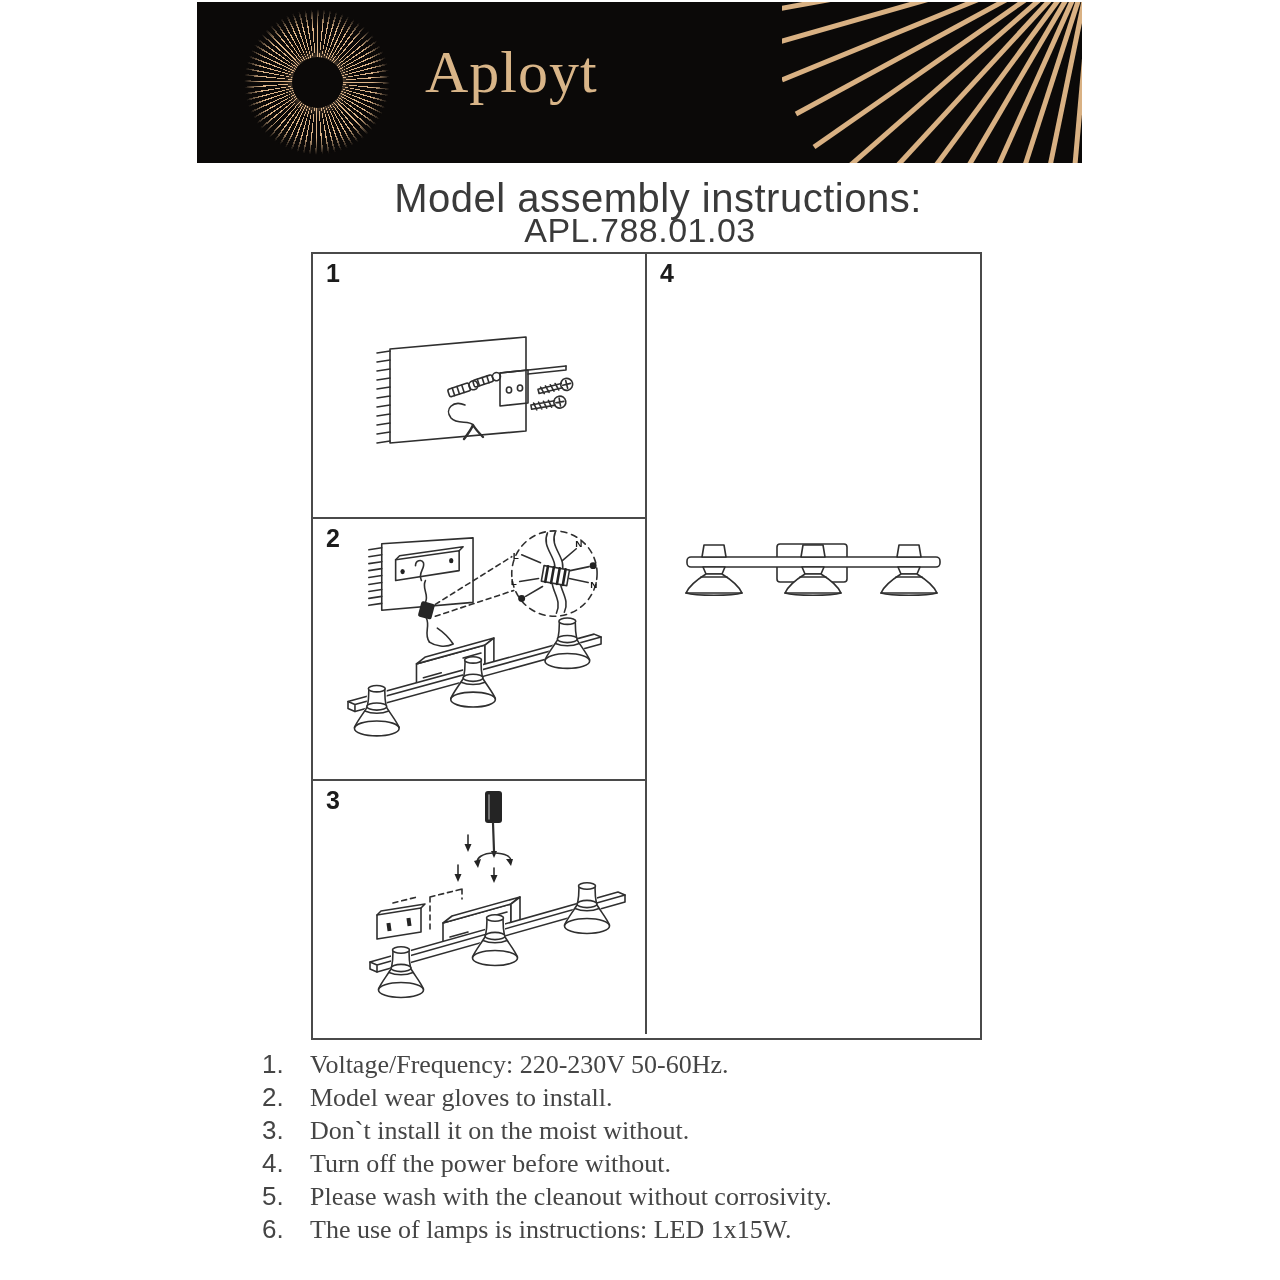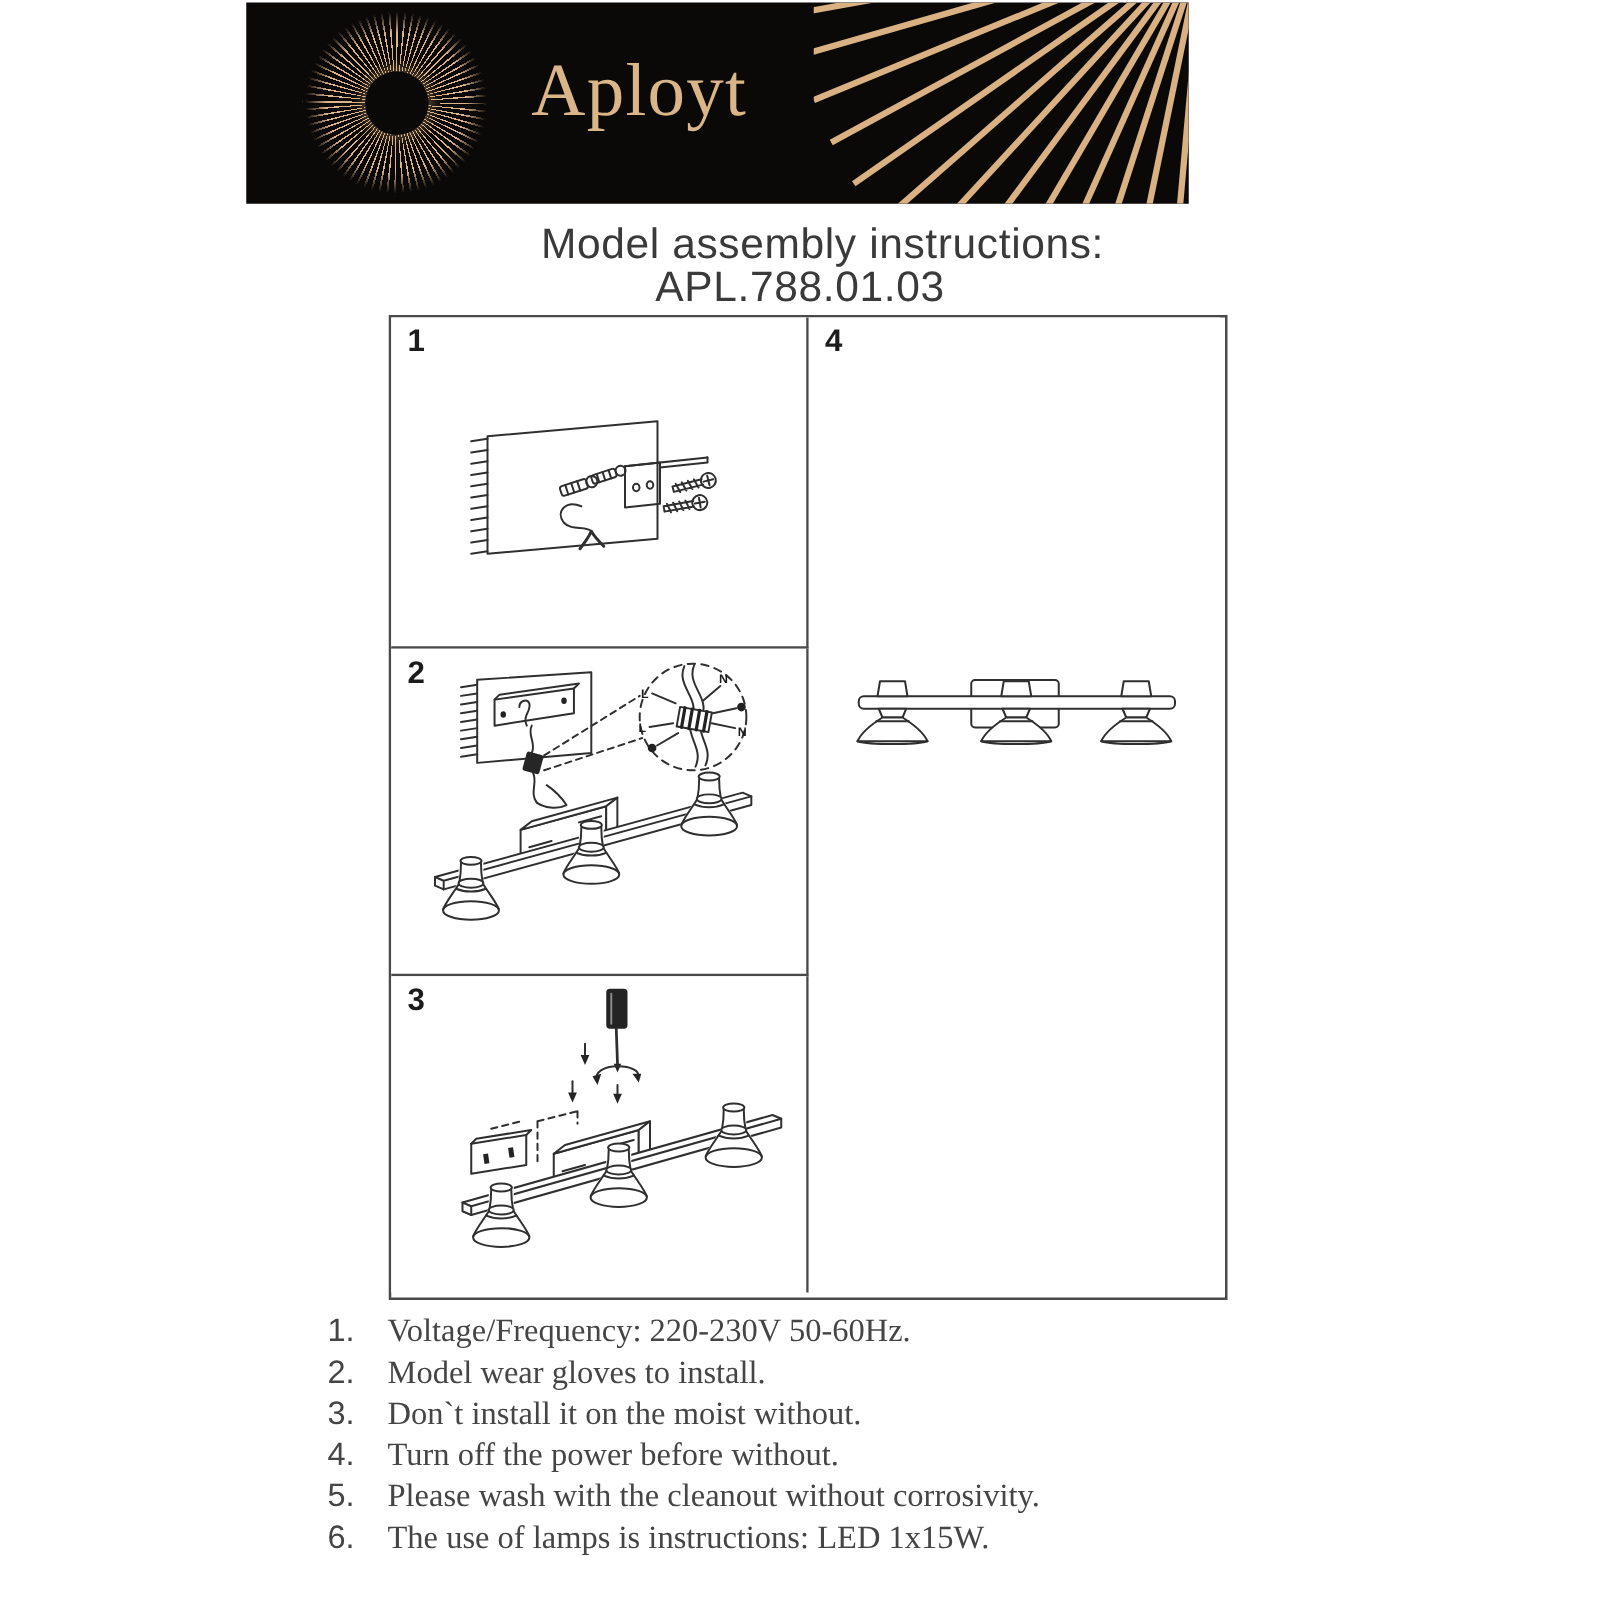--- a/index.html
+++ b/index.html
@@ -1,36 +1,36 @@
 <!DOCTYPE html>
 <html><head>
 <meta charset="utf-8">
 <style>
   html,body{margin:0;padding:0;background:#ffffff;}
   .page{position:relative;width:1280px;height:1280px;background:#ffffff;overflow:hidden;
         font-family:"Liberation Sans",sans-serif;}
 
   
-  .banner{position:absolute;left:197px;top:2px;width:754px;height:161px;
+  .banner{position:absolute;left:197px;top:2px;width:885px;height:161px;
           background:#0b0908;overflow:hidden;}
   .sunburst{position:absolute;left:45px;top:5px;width:150px;height:150px;border-radius:50%;
             background:
               radial-gradient(circle closest-side, rgba(11,9,8,0) 0 74%, #0b0908 97%),
               repeating-conic-gradient(#dcb489 0deg 1.3deg, rgba(11,9,8,0) 1.3deg 5deg);}
   .sunburst::after{content:'';position:absolute;left:33%;top:33%;width:34%;height:34%;
             background:#0b0908;border-radius:50%;
             box-shadow:0 0 10px 2px rgba(223,182,138,0.45);}
   .brand{position:absolute;left:228px;top:40px;color:#d9b588;
          font-family:"Liberation Serif",serif;font-size:60px;font-weight:400;
          letter-spacing:1px;line-height:1;}
   .rays{position:absolute;right:0;top:0;width:300px;height:161px;}
 
   
   .title{position:absolute;left:0;right:0;top:176px;text-align:center;
-         font-size:34px;color:#3a3a3a;letter-spacing:0.5px;padding-left:36px;}
+         font-size:40px;color:#3a3a3a;letter-spacing:0.5px;padding-left:36px;}
   .subtitle{position:absolute;left:0;right:0;top:211px;text-align:center;
          font-size:34px;color:#3a3a3a;letter-spacing:0.5px;}
 
   
   .grid{position:absolute;left:311px;top:252px;width:667px;height:784px;
         border:2px solid #4a4a4a;}
   .cell{position:absolute;box-sizing:border-box;background:#ffffff;}
   .c1{left:0;top:0;width:334px;height:265px;border-right:2px solid #4a4a4a;border-bottom:2px solid #4a4a4a;}
   .c2{left:0;top:265px;width:334px;height:262px;border-right:2px solid #4a4a4a;border-bottom:2px solid #4a4a4a;}
   .c3{left:0;top:527px;width:334px;height:253px;border-right:2px solid #4a4a4a;}

